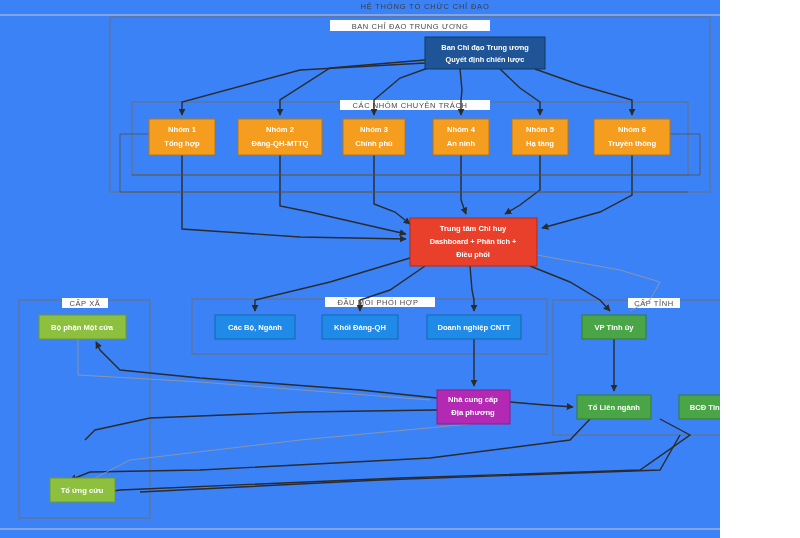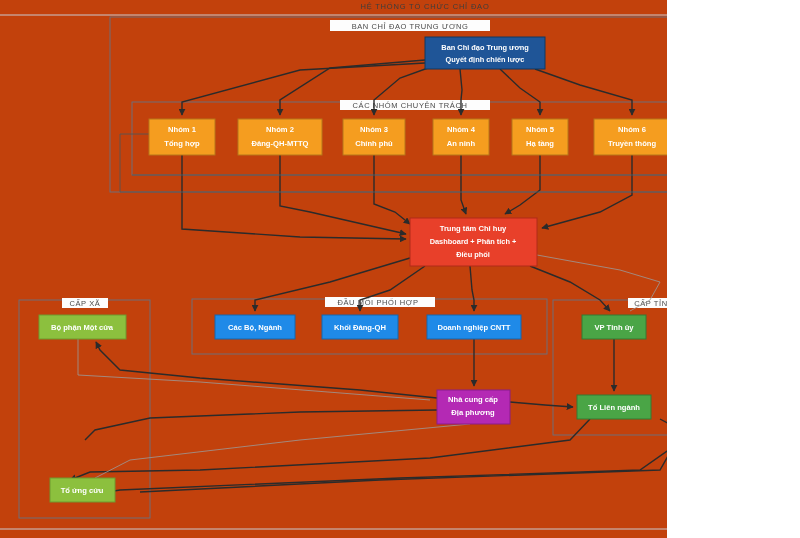--- a/index.html
+++ b/index.html
@@ -2,23 +2,23 @@
 <html><head>
 <meta charset="utf-8">
 <style>
   html, body {
     margin: 0;
     padding: 0;
     background: #ffffff;
   }
   #canvas {
     position: relative;
-    width: 667px;
+    width: 720px;
     height: 538px;
-    background: #c2410c;
+    background: #3b82f6;
     font-family: "Liberation Sans", sans-serif;
     overflow: hidden;
   }
   #diagram {
     position: absolute;
     left: 0;
     top: 0;
     width: 800px;
     height: 538px;
   }

